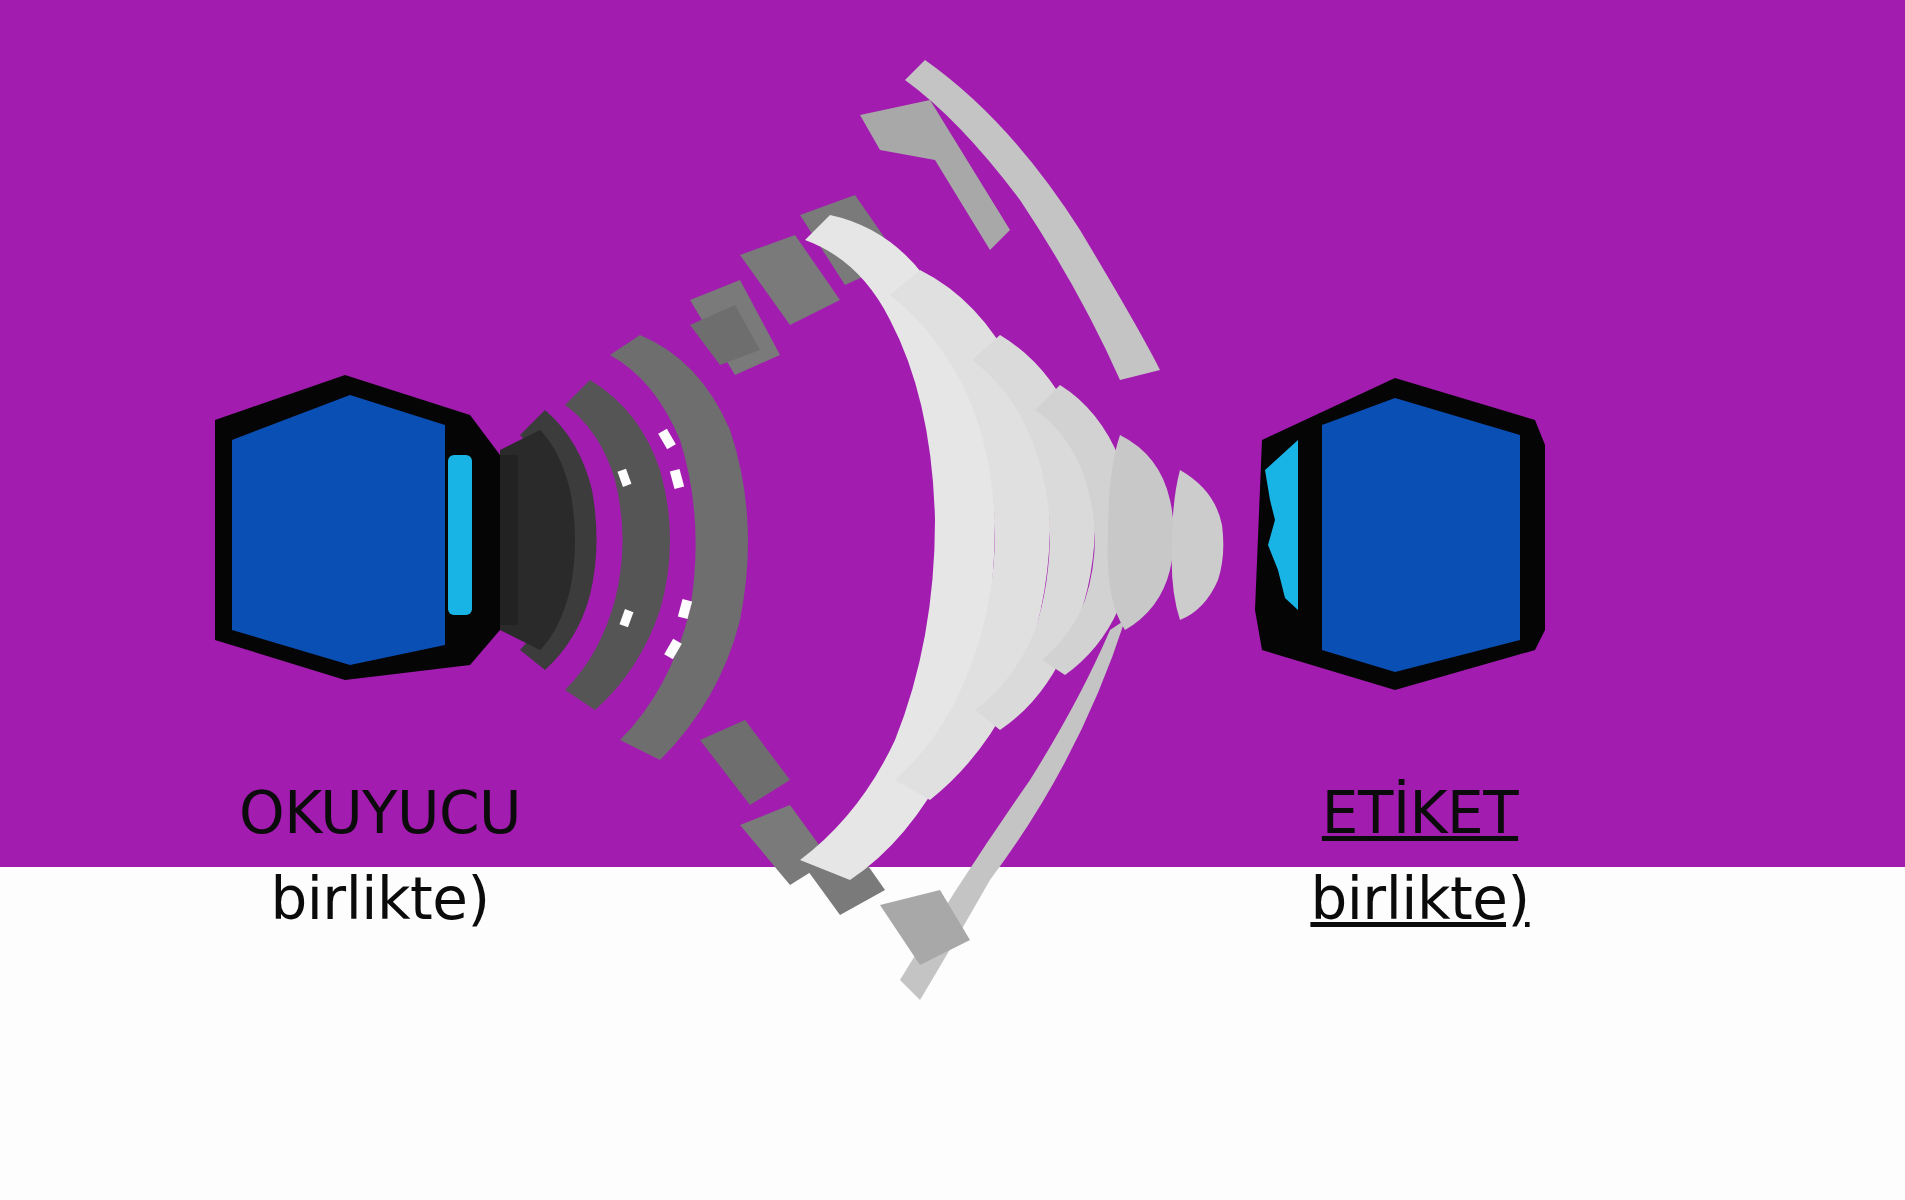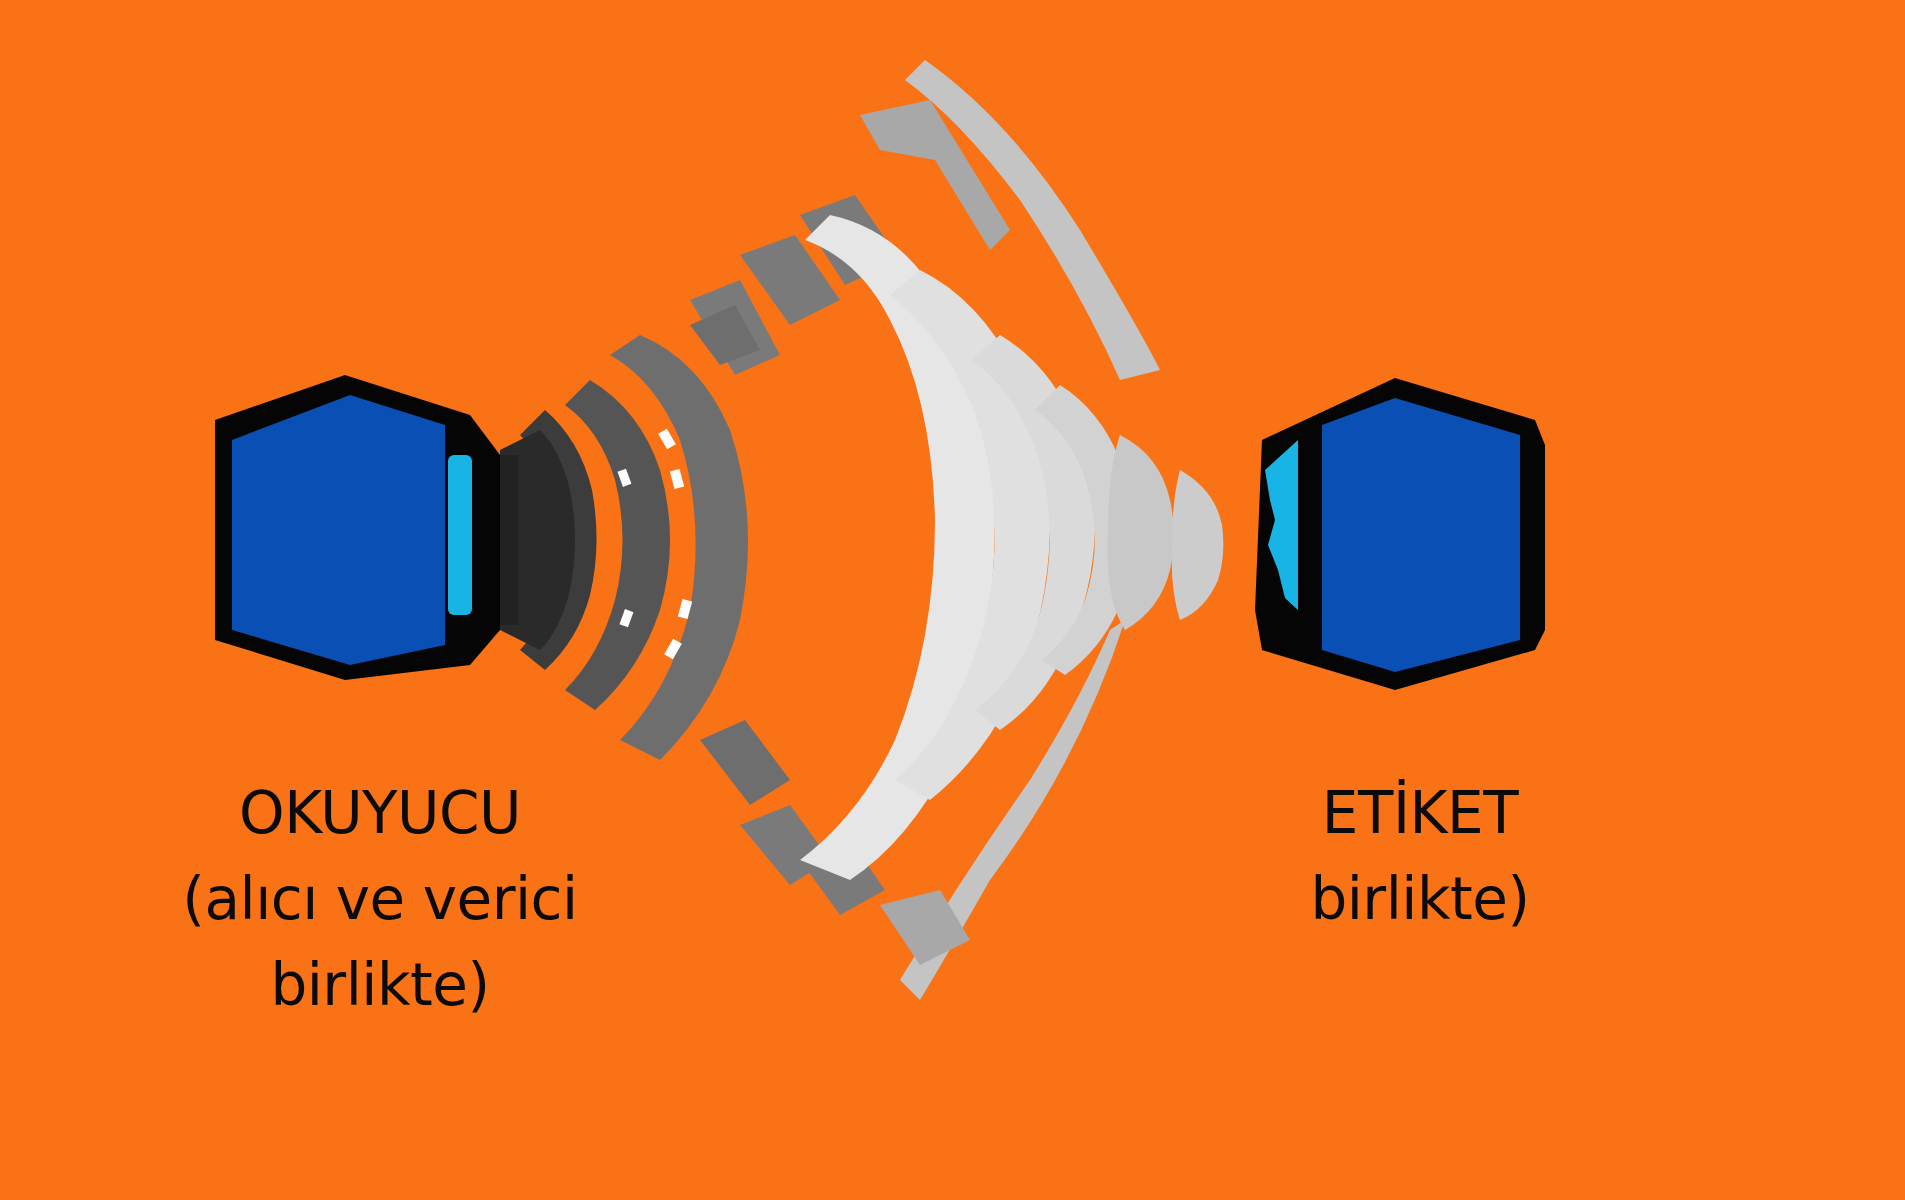--- a/index.html
+++ b/index.html
@@ -11,22 +11,22 @@
       width: 1905px;
       height: 1200px;
       position: relative;
       overflow: hidden;
       font-family: "DejaVu Sans", "Liberation Sans", sans-serif;
     }
     .canvas {
       position: absolute;
       left: 0; top: 0;
       width: 1905px;
-      height: 1200px;
-      background: #f97316;
+      height: 867px;
+      background: #a21caf;
     }
     svg.diagram {
       position: absolute;
       left: 0; top: 0;
       width: 1905px;
       height: 1200px;
     }
     .label {
       position: absolute;
       text-align: center;
@@ -42,20 +42,21 @@
     }
     .label-reader {
       left: 120px;
       width: 520px;
       top: 770px;
     }
     .label-tag {
       left: 1110px;
       width: 620px;
       top: 770px;
+      text-decoration: underline;
     }
   </style>
 </head>
 <body>
 
 <div class="canvas">
 
   <svg class="diagram" viewBox="0 0 1905 1200" xmlns="http://www.w3.org/2000/svg">
 
     <g>
@@ -129,21 +130,20 @@
       <g>
         <polygon points="1395,378 1535,420 1545,445 1545,630 1535,650 1395,690 1262,650 1255,610 1262,440" fill="#050505"></polygon>
         <polygon points="1395,398 1520,435 1520,640 1395,672 1322,650 1322,425" fill="#0a4fb4"></polygon>
         <polygon points="1265,470 1298,440 1298,610 1285,598 1278,570 1268,545 1275,520 1270,500" fill="#19b4e6"></polygon>
       </g>
     </g>
   </svg>
 
   <div class="label label-reader">
     <span class="line">OKUYUCU</span>
-    <span class="line">(alıcı ve verici</span>
     <span class="line">birlikte)</span>
   </div>
 
   <div class="label label-tag">
     <span class="line">ETİKET</span>
     <span class="line">birlikte)</span>
   </div>
 
 </div>
 

